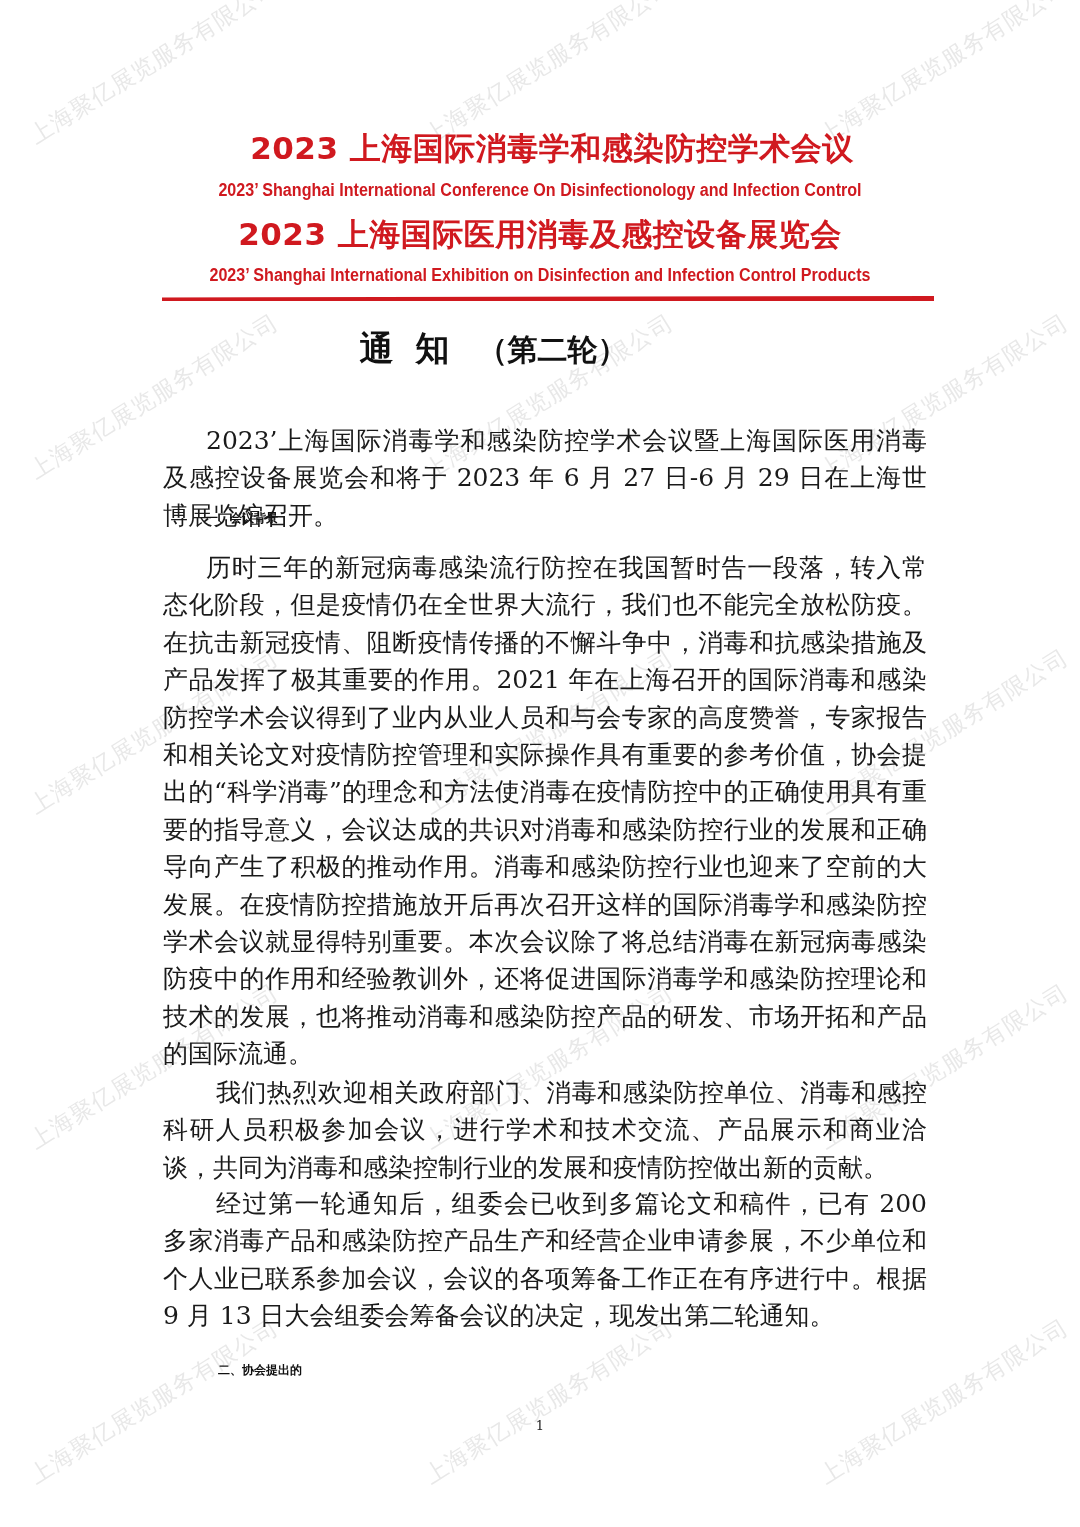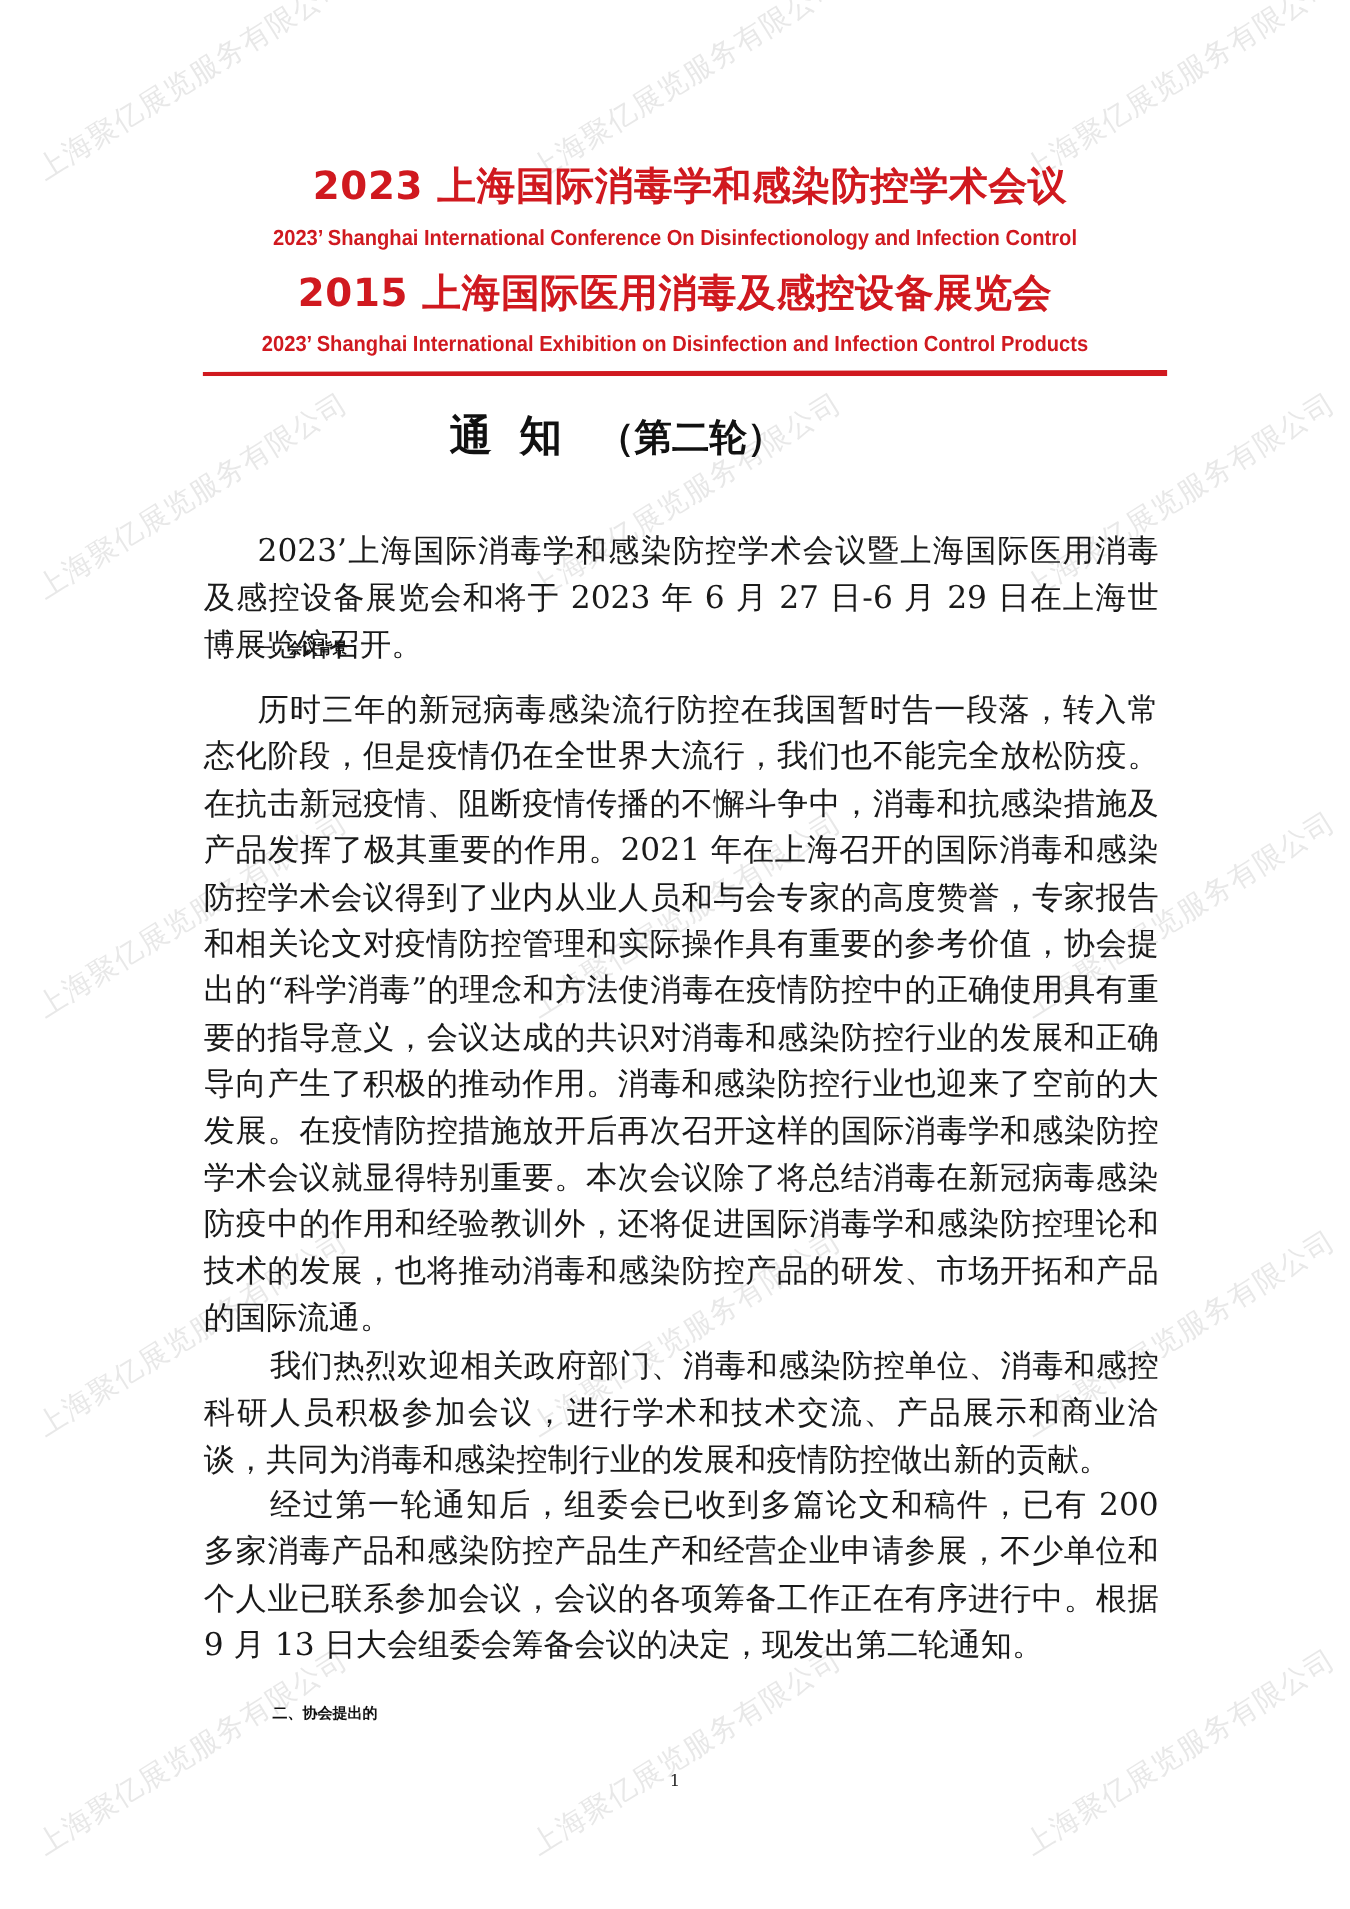--- a/index.html
+++ b/index.html
@@ -75,21 +75,21 @@
     <div class="wm" style="left:435px; top:1125px;">上海聚亿展览服务有限公司</div>
     <div class="wm" style="left:830px; top:1125px;">上海聚亿展览服务有限公司</div>
     <div class="wm" style="left:40px; top:1460px;">上海聚亿展览服务有限公司</div>
     <div class="wm" style="left:435px; top:1460px;">上海聚亿展览服务有限公司</div>
     <div class="wm" style="left:830px; top:1460px;">上海聚亿展览服务有限公司</div>
   </div>
 
   <div class="content">
     <div class="hdr-cn" style="top:128px;padding-left:12px;">2023 上海国际消毒学和感染防控学术会议</div>
     <div class="hdr-en" style="top:180px;">2023’ Shanghai International Conference On Disinfectionology and Infection Control</div>
-    <div class="hdr-cn" style="top:214px;">2015 上海国际医用消毒及感控设备展览会</div>
+    <div class="hdr-cn" style="top:214px;">2023 上海国际医用消毒及感控设备展览会</div>
     <div class="hdr-en" style="top:265px;">2023’ Shanghai International Exhibition on Disinfection and Infection Control Products</div>
     <div class="red-rule"></div>
 
     <div class="doc-title">
       <span class="main">通知</span><span class="sub">（第二轮）</span>
     </div>
 
     <p class="body-text indent" style="top:422px;">2023’上海国际消毒学和感染防控学术会议暨上海国际医用消毒及感控设备展览会和将于 2023 年 6 月 27 日-6 月 29 日在上海世博展览馆召开。</p>
 
     <div class="section-head" style="top:510px;">一、会议背景</div>

